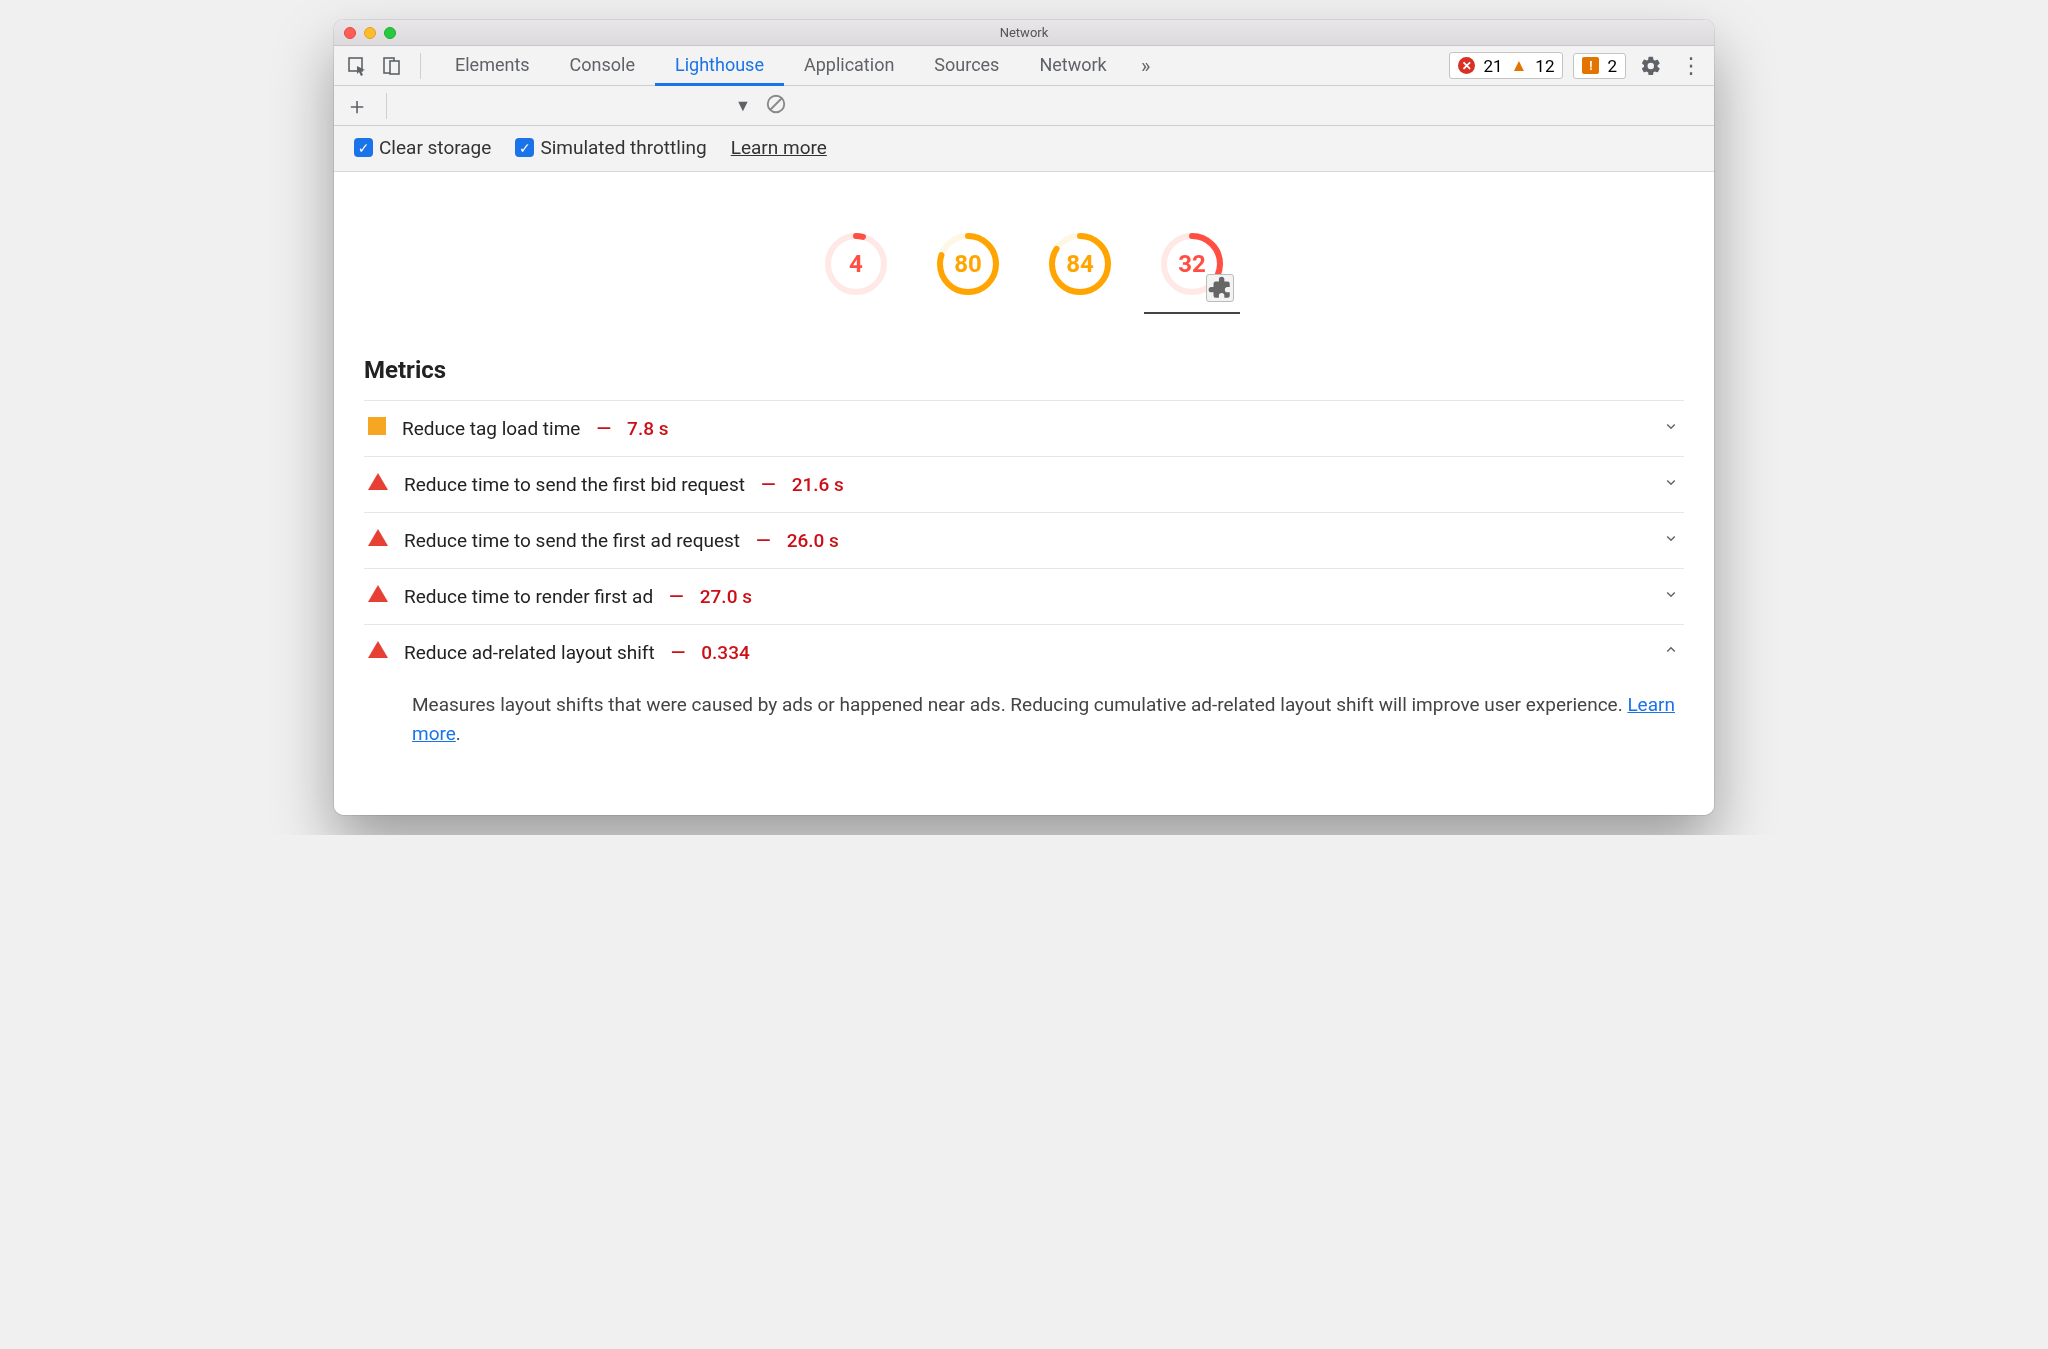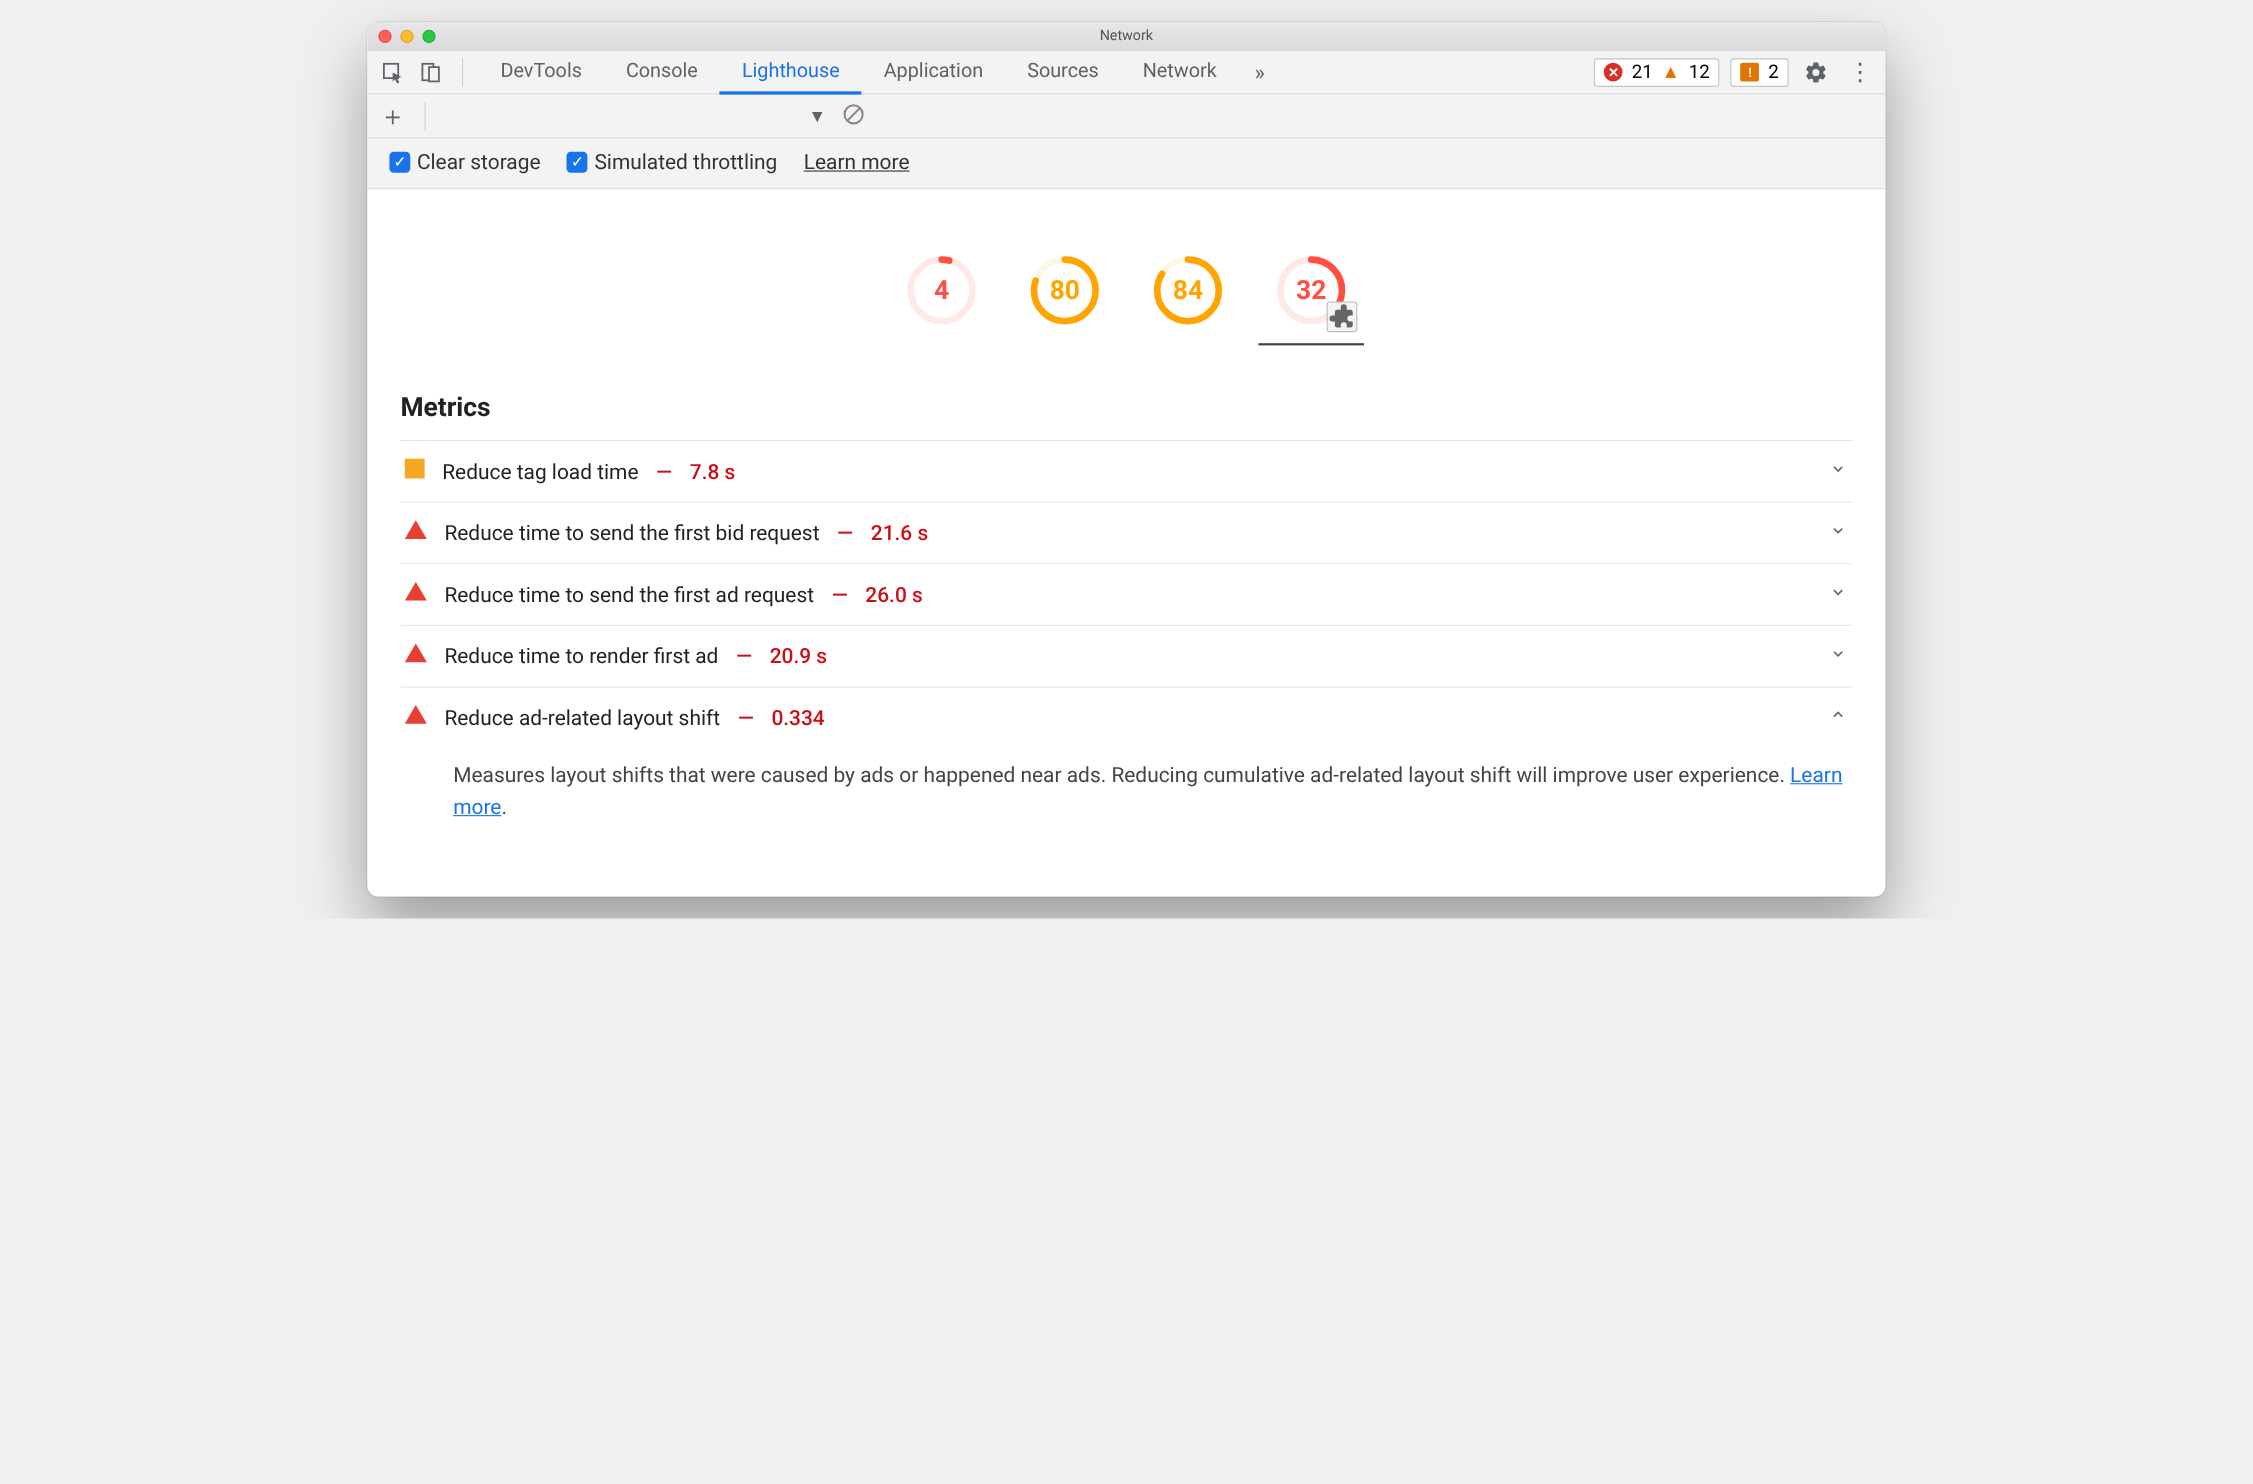--- a/index.html
+++ b/index.html
@@ -163,21 +163,21 @@
         </svg>
     </div>
     <div class="iconbtn">
       <svg width="20" height="20" viewBox="0 0 20 20">
           <rect x="3" y="2" width="10" height="15" fill="none" stroke="#5f6368" stroke-width="1.6"></rect>
           <rect x="9" y="5" width="9" height="13" fill="#f3f3f3" stroke="#5f6368" stroke-width="1.6"></rect>
         </svg>
     </div>
     <div class="divider"></div>
     <div class="tabs" id="tabs-container">
-        <div class="tab">DevTools</div>
+        <div class="tab">Elements</div>
         <div class="tab">Console</div>
         <div class="tab active">Lighthouse</div>
         <div class="tab">Application</div>
         <div class="tab">Sources</div>
         <div class="tab">Network</div>
       </div>
     <div class="iconbtn" style="font-size:20px;">»</div>
     <div class="right">
       <div class="badge-box">
         <span class="err-ic">✕</span>
@@ -281,21 +281,21 @@
           <span class="m-sep">—</span>
           <span class="m-val">26.0 s</span>
           <span class="m-chev"><svg width="18" height="18" viewBox="0 0 24 24">
               <path d="M7 10l5 5 5-5" fill="none" stroke="#666" stroke-width="2"></path>
             </svg></span>
         </div>
         <div class="metric-row">
           <div class="m-icon tri"></div>
           <span class="m-label">Reduce time to render first ad</span>
           <span class="m-sep">—</span>
-          <span class="m-val">20.9 s</span>
+          <span class="m-val">27.0 s</span>
           <span class="m-chev"><svg width="18" height="18" viewBox="0 0 24 24">
               <path d="M7 10l5 5 5-5" fill="none" stroke="#666" stroke-width="2"></path>
             </svg></span>
         </div>
         <div class="metric-row">
           <div class="m-icon tri"></div>
           <span class="m-label">Reduce ad-related layout shift</span>
           <span class="m-sep">—</span>
           <span class="m-val">0.334</span>
           <span class="m-chev"><svg width="18" height="18" viewBox="0 0 24 24">

